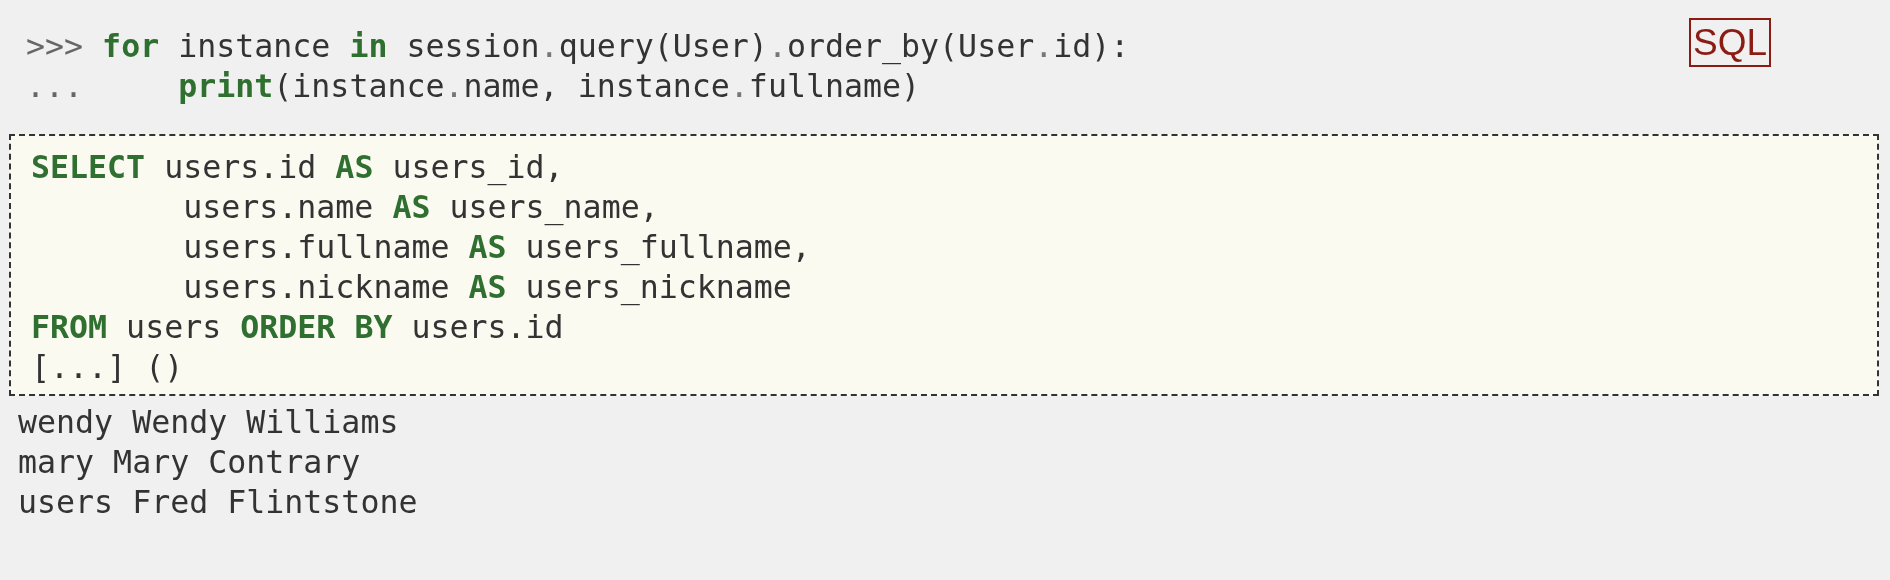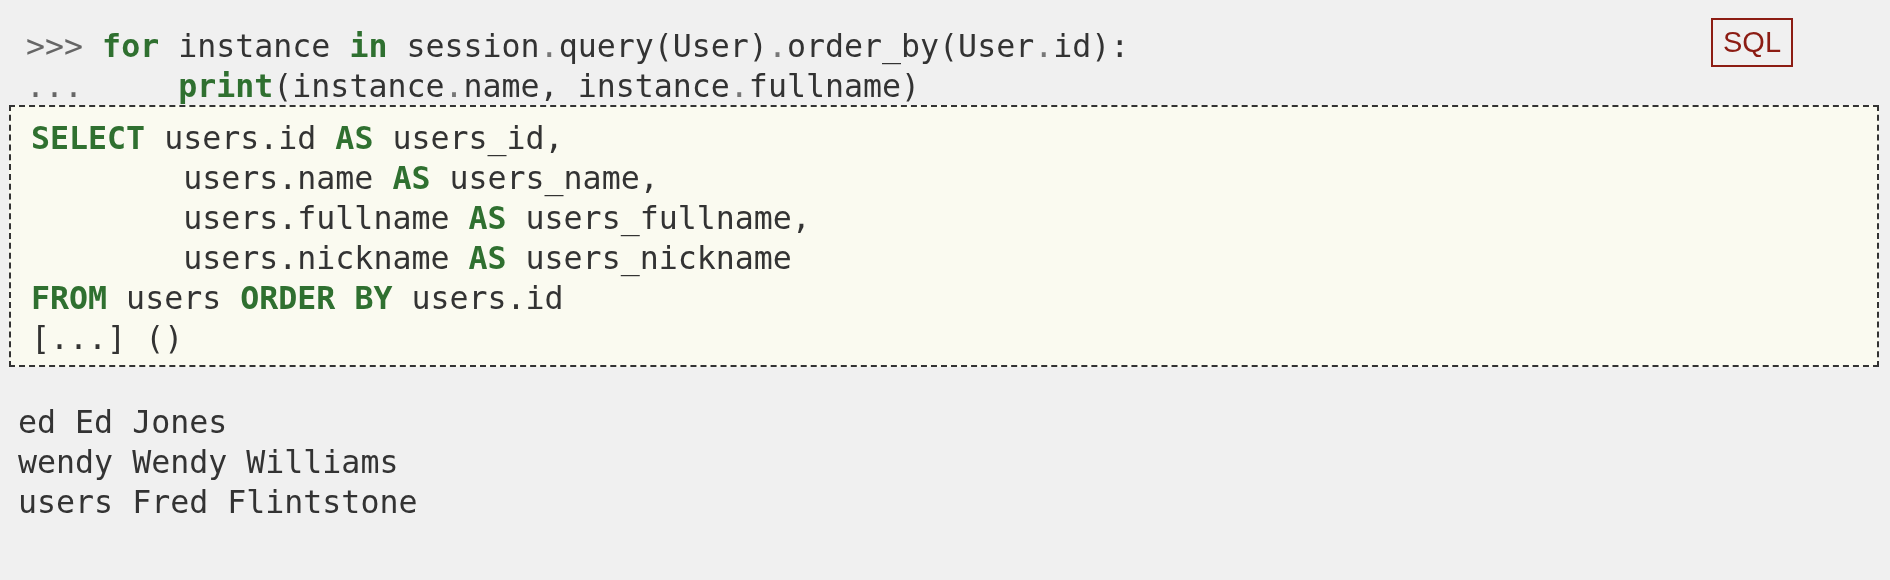--- a/index.html
+++ b/index.html
@@ -30,33 +30,32 @@
   .punct-dot { color: #777777; }
   .sql-button {
     position: absolute;
     left: 1689px;
     top: 18px;
     width: 78px;
     height: 45px;
     border: 2px solid #8c1c13;
     color: #8c1c13;
     font-family: "Liberation Sans", "DejaVu Sans", sans-serif;
-    font-size: 29px;
+    font-size: 37px;
     line-height: 45px;
     text-align: center;
     cursor: pointer;
     background: transparent;
     box-sizing: content-box;
     padding: 0;
-    margin-left: 22px;
   }
   .sql-box {
     position: absolute;
     left: 9px;
-    top: 105px;
+    top: 134px;
     width: 1866px;
     height: 258px;
     border: 2px dashed #333333;
     background: #fafaf0;
     box-sizing: content-box;
   }
   .sql-pre {
     position: absolute;
     left: 20px;
     top: 11px;
@@ -78,13 +77,13 @@
 <body>
 
 <pre class="code-block"><span class="line"><span class="prompt">&gt;&gt;&gt;</span><span> </span><span class="kw">for</span><span> instance </span><span class="kw">in</span><span> session</span><span class="punct-dot">.</span><span>query(User)</span><span class="punct-dot">.</span><span>order_by(User</span><span class="punct-dot">.</span><span>id):</span></span><span class="line"><span class="prompt">...</span><span>     </span><span class="kw">print</span><span>(instance</span><span class="punct-dot">.</span><span>name, instance</span><span class="punct-dot">.</span><span>fullname)</span></span></pre>
 
 <button class="sql-button">SQL</button>
 
 <div class="sql-box">
 <pre class="sql-pre"><span class="line"><span class="sql-kw">SELECT</span><span> users.id </span><span class="sql-kw">AS</span><span> users_id,</span></span><span class="line"><span>        users.name </span><span class="sql-kw">AS</span><span> users_name,</span></span><span class="line"><span>        users.fullname </span><span class="sql-kw">AS</span><span> users_fullname,</span></span><span class="line"><span>        users.nickname </span><span class="sql-kw">AS</span><span> users_nickname</span></span><span class="line"><span class="sql-kw">FROM</span><span> users </span><span class="sql-kw">ORDER BY</span><span> users.id</span></span><span class="line"><span>[...] ()</span></span></pre>
 </div>
 
-<pre class="output"><span class="line">ed Ed Jones</span><span class="line">wendy Wendy Williams</span><span class="line">users Fred Flintstone</span></pre>
+<pre class="output"><span class="line">wendy Wendy Williams</span><span class="line">mary Mary Contrary</span><span class="line">users Fred Flintstone</span></pre>
 
 </body></html>

